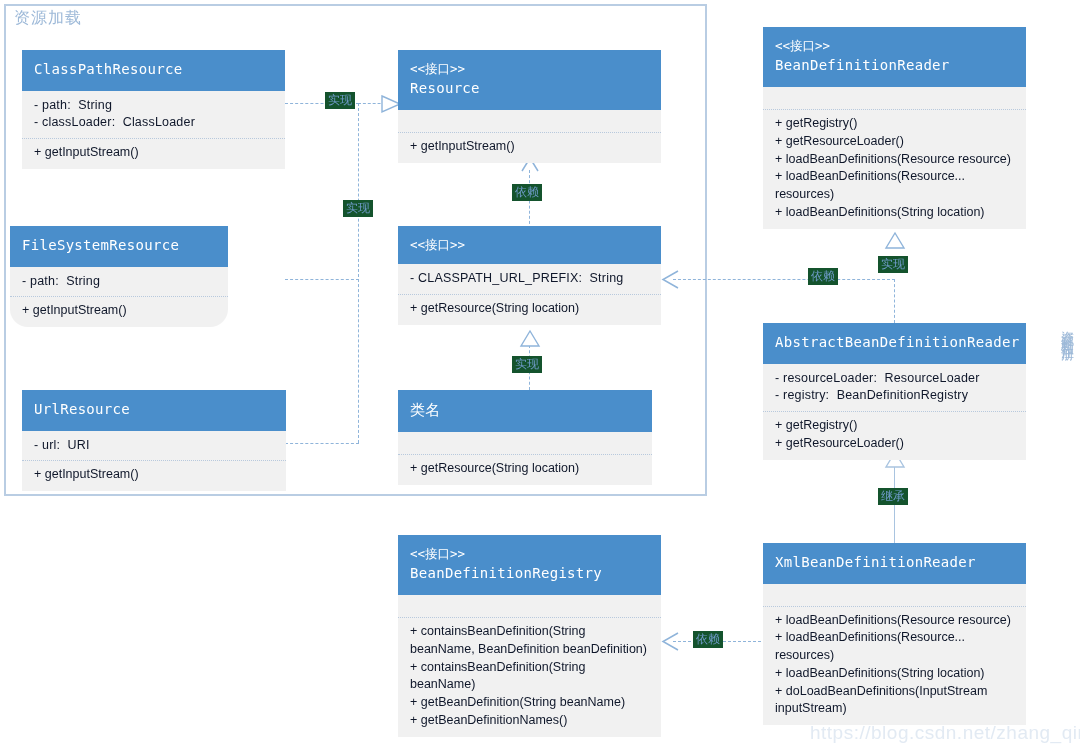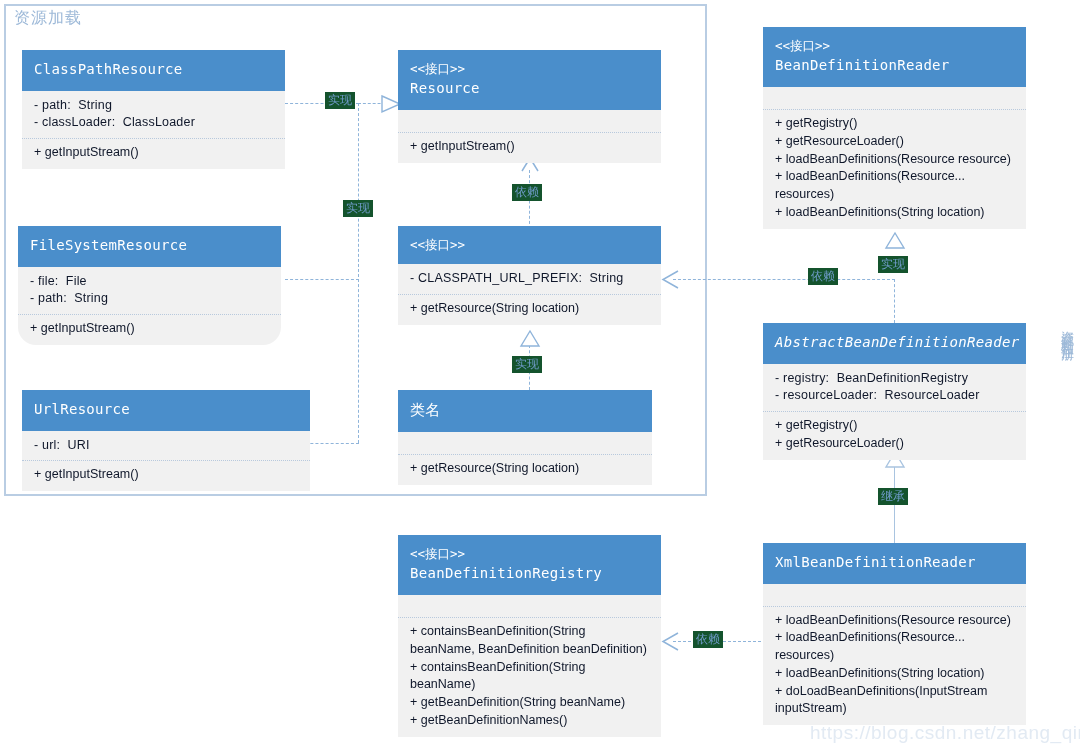--- a/index.html
+++ b/index.html
@@ -56,21 +56,21 @@
     font-size:12.5px;
     font-family:"DejaVu Sans Mono","Liberation Mono",monospace;
     letter-spacing:0px;
   }
   .uml .hdr .cname{
     display:block;
     font-size:14px;
     font-family:"DejaVu Sans Mono","Liberation Mono",monospace;
     letter-spacing:0.3px;
   }
-  .uml .hdr .cname.abstract{font-style:italic;}
+  .uml .hdr .cname.abstract{}
   .uml .hdr .cname.cjk{font-family:"DejaVu Sans",sans-serif;font-size:15px;}
 
   .uml .attrs{
     padding:6px 12px 6px 12px;
     box-sizing:border-box;
     min-height:10px;
   }
   .uml .ops{
     padding:5px 12px 7px 12px;
     box-sizing:border-box;
@@ -184,34 +184,33 @@
     </div>
     <div class="attrs">
       <div class="row">- path:  String</div>
       <div class="row">- classLoader:  ClassLoader</div>
     </div>
     <div class="ops">
       <div class="row">+ getInputStream()</div>
     </div>
   </div>
 
-  <div class="uml" style="left:18px;top:226px;width:263px;border-radius:18px;">
+  <div class="uml" style="left:10px;top:226px;width:218px;border-radius:18px;">
     <div class="hdr">
       <span class="cname">FileSystemResource</span>
     </div>
     <div class="attrs">
-      <div class="row">- file:  File</div>
       <div class="row">- path:  String</div>
     </div>
     <div class="ops">
       <div class="row">+ getInputStream()</div>
     </div>
   </div>
 
-  <div class="uml" style="left:22px;top:390px;width:288px;">
+  <div class="uml" style="left:22px;top:390px;width:264px;">
     <div class="hdr">
       <span class="cname">UrlResource</span>
     </div>
     <div class="attrs">
       <div class="row">- url:  URI</div>
     </div>
     <div class="ops">
       <div class="row">+ getInputStream()</div>
     </div>
   </div>
@@ -262,22 +261,22 @@
       <div class="row">+ loadBeanDefinitions(Resource... resources)</div>
       <div class="row">+ loadBeanDefinitions(String location)</div>
     </div>
   </div>
 
   <div class="uml" style="left:763px;top:323px;width:263px;">
     <div class="hdr">
       <span class="cname abstract">AbstractBeanDefinitionReader</span>
     </div>
     <div class="attrs">
+      <div class="row">- resourceLoader:  ResourceLoader</div>
       <div class="row">- registry:  BeanDefinitionRegistry</div>
-      <div class="row">- resourceLoader:  ResourceLoader</div>
     </div>
     <div class="ops">
       <div class="row">+ getRegistry()</div>
       <div class="row">+ getResourceLoader()</div>
     </div>
   </div>
 
   <div class="uml tall-empty" style="left:763px;top:543px;width:263px;">
     <div class="hdr">
       <span class="cname">XmlBeanDefinitionReader</span>

